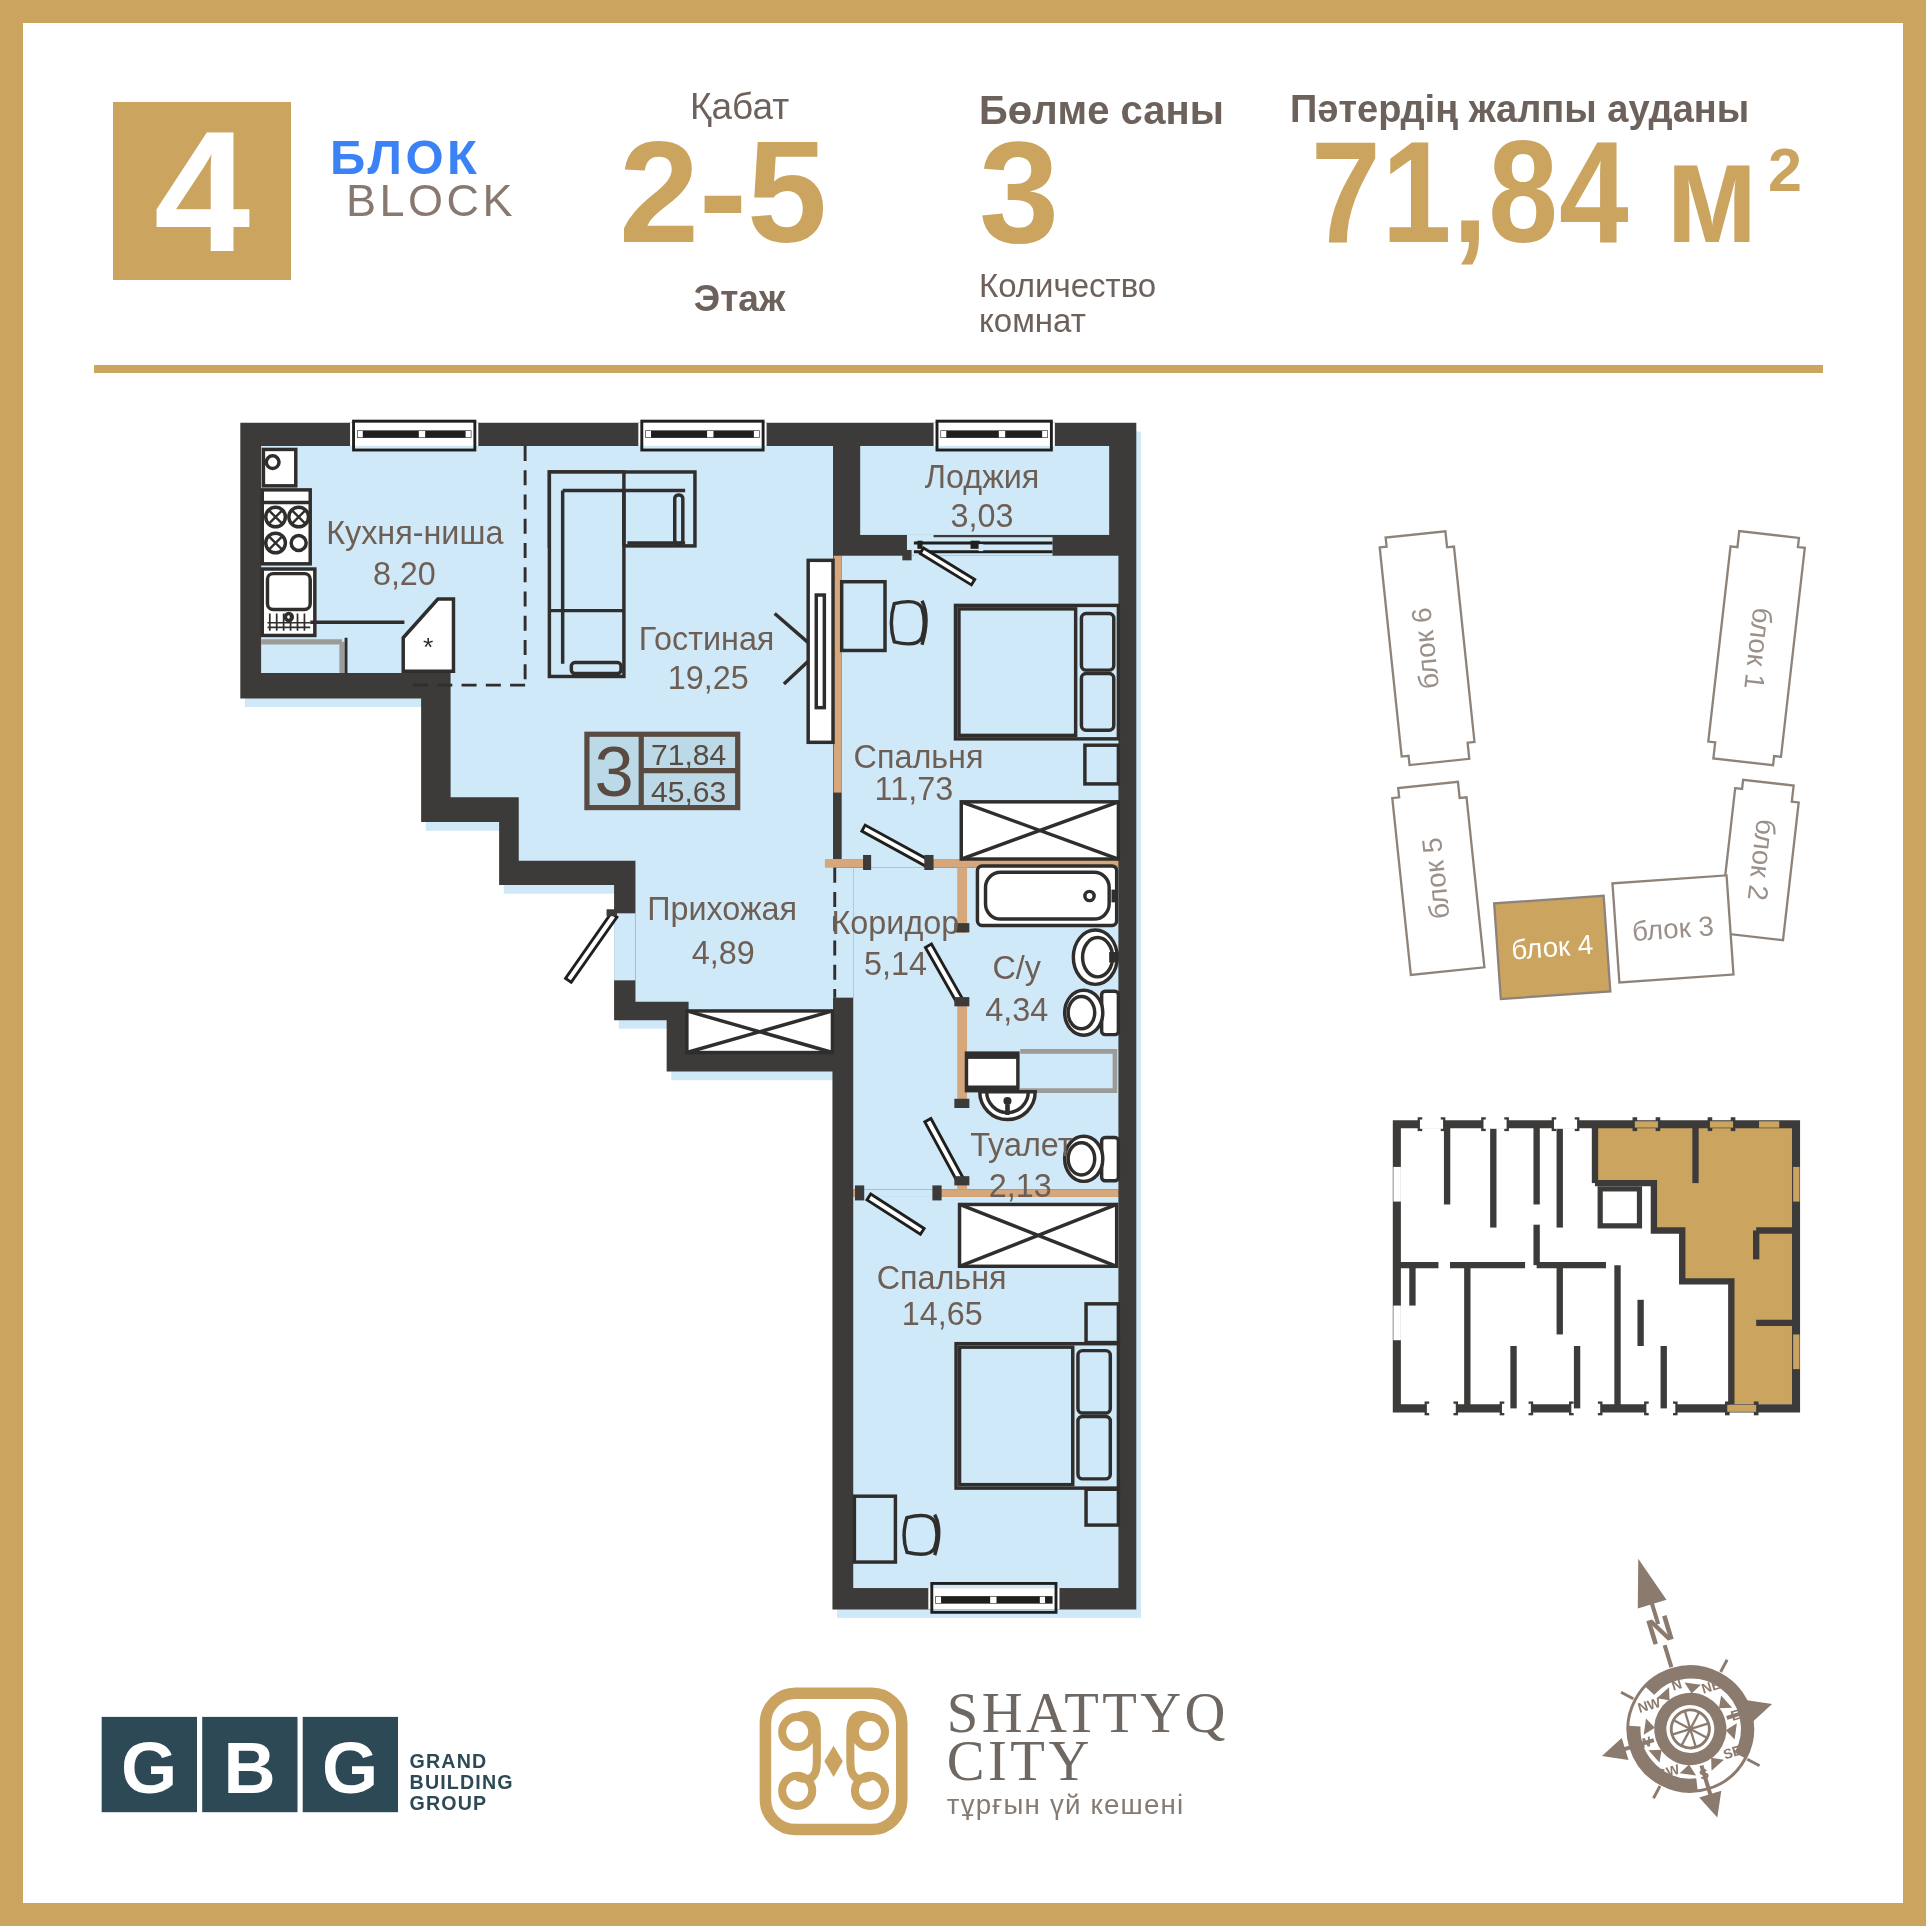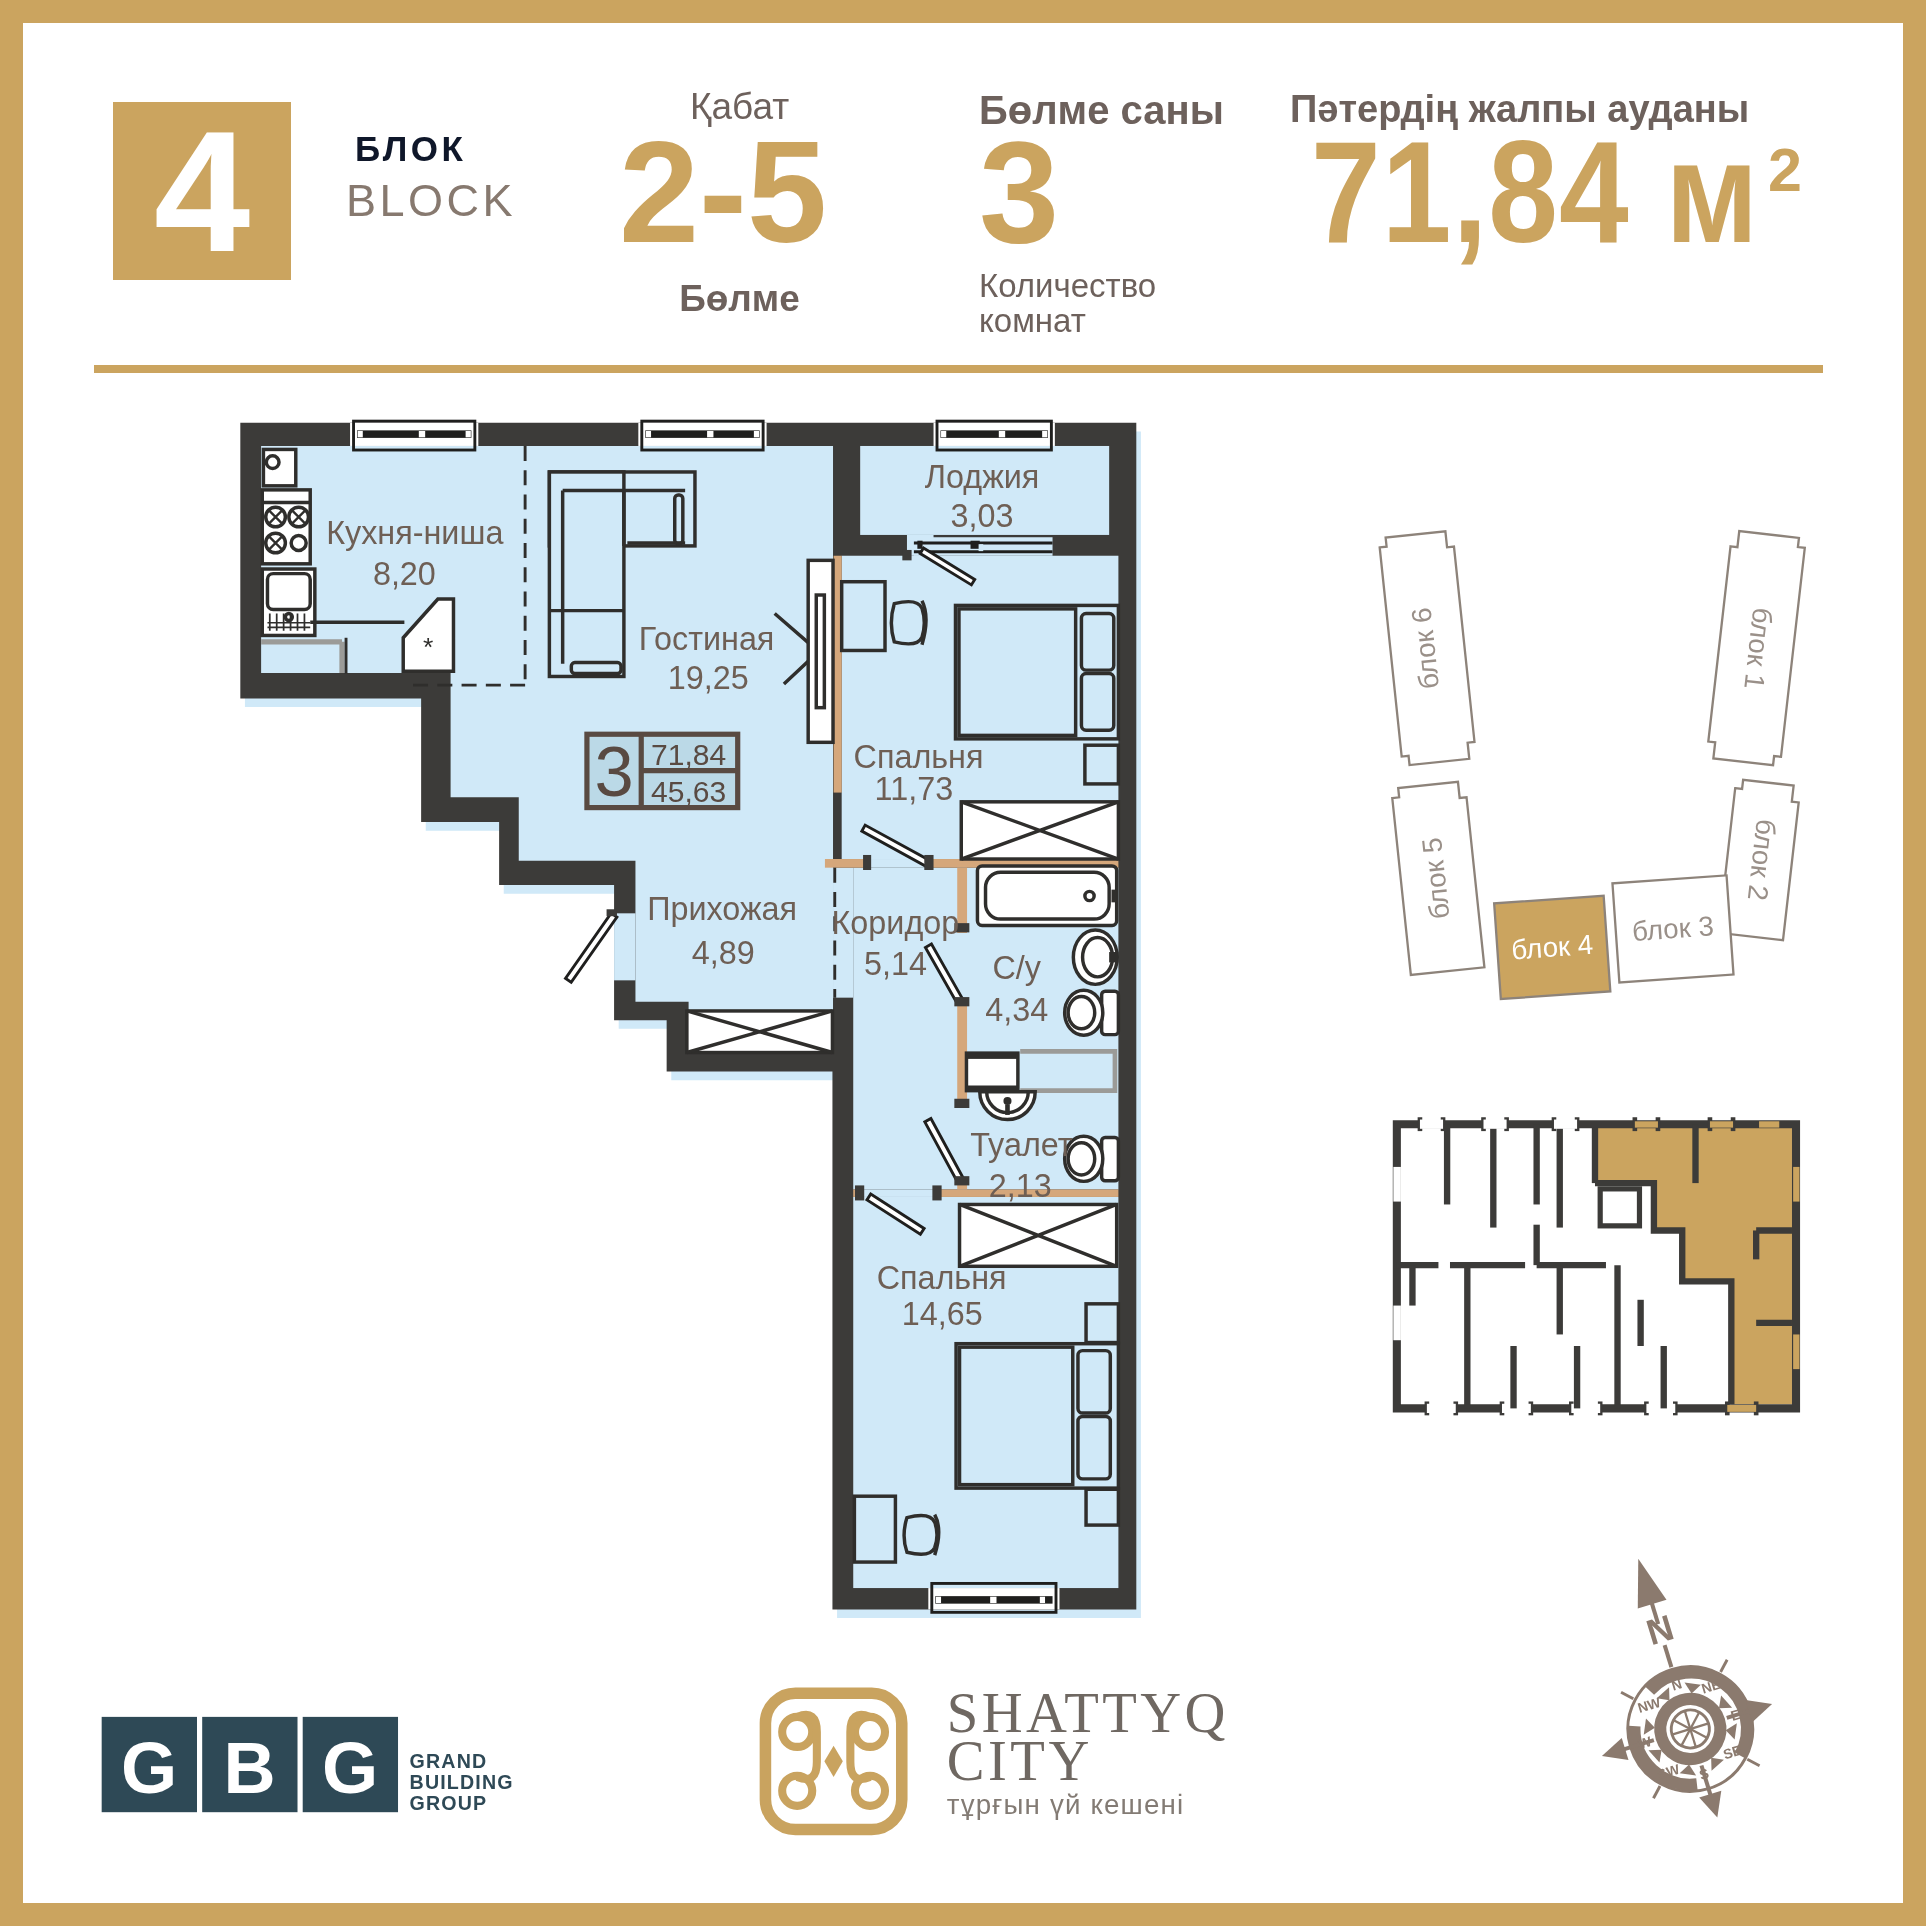--- a/index.html
+++ b/index.html
@@ -9,29 +9,29 @@
 </head>
 <body>
 <div id="page">
 
 <div class="abs" style="left:0;top:0;width:1926px;height:1926px;border:23px solid #CBA45F;box-sizing:border-box;"></div>
 
 <div class="abs" style="left:113px;top:102px;width:178px;height:178px;background:#CBA45F;"></div>
 
 <div class="abs" style="left:113px;top:107px;width:178px;height:169px;color:#fff;font-size:173px;font-weight:bold;text-align:center;line-height:169px;">4</div>
 
-<div class="abs" style="left:330px;top:129px;font-size:35px;font-weight:bold;color:#0f172a;letter-spacing:3.5px;margin-left:25px;">БЛОК</div>
+<div class="abs" style="left:330px;top:129px;font-size:49px;font-weight:bold;color:#3b82f6;letter-spacing:3.5px;">БЛОК</div>
 
 <div class="abs" style="left:330px;top:175px;font-size:45px;color:#87796F;letter-spacing:3.5px;margin-left:16px;">BLOCK</div>
 
 <div class="abs" style="left:624px;top:86px;width:231px;text-align:center;font-size:37px;font-weight:normal;color:#6D615C;">Қабат</div>
 
 <div class="abs" style="left:619px;top:110px;width:231px;text-align:left;font-size:144px;font-weight:bold;color:#CBA45F;">2-5</div>
 
-<div class="abs" style="left:624px;top:278px;width:231px;text-align:center;font-size:37px;font-weight:bold;color:#6D615C;">Бөлме</div>
+<div class="abs" style="left:624px;top:278px;width:231px;text-align:center;font-size:37px;font-weight:bold;color:#6D615C;">Этаж</div>
 
 <div class="abs" style="left:979px;top:88px;font-size:40px;font-weight:bold;color:#6D615C;">Бөлме саны</div>
 
 <div class="abs" style="left:979px;top:110px;font-size:144px;font-weight:bold;color:#CBA45F;">3</div>
 
 <div class="abs" style="left:979px;top:268px;font-size:33px;color:#6D615C;line-height:35px;">Количество<br>комнат</div>
 
 <div class="abs" style="left:1290px;top:88px;font-size:38px;font-weight:bold;color:#6D615C;">Пәтердің жалпы ауданы</div>
 
 <div class="abs" style="left:1311px;top:110px;font-size:144px;font-weight:bold;color:#CBA45F;letter-spacing:1.2px;transform:scaleX(0.87);transform-origin:0 50%;">71,84 м</div>

